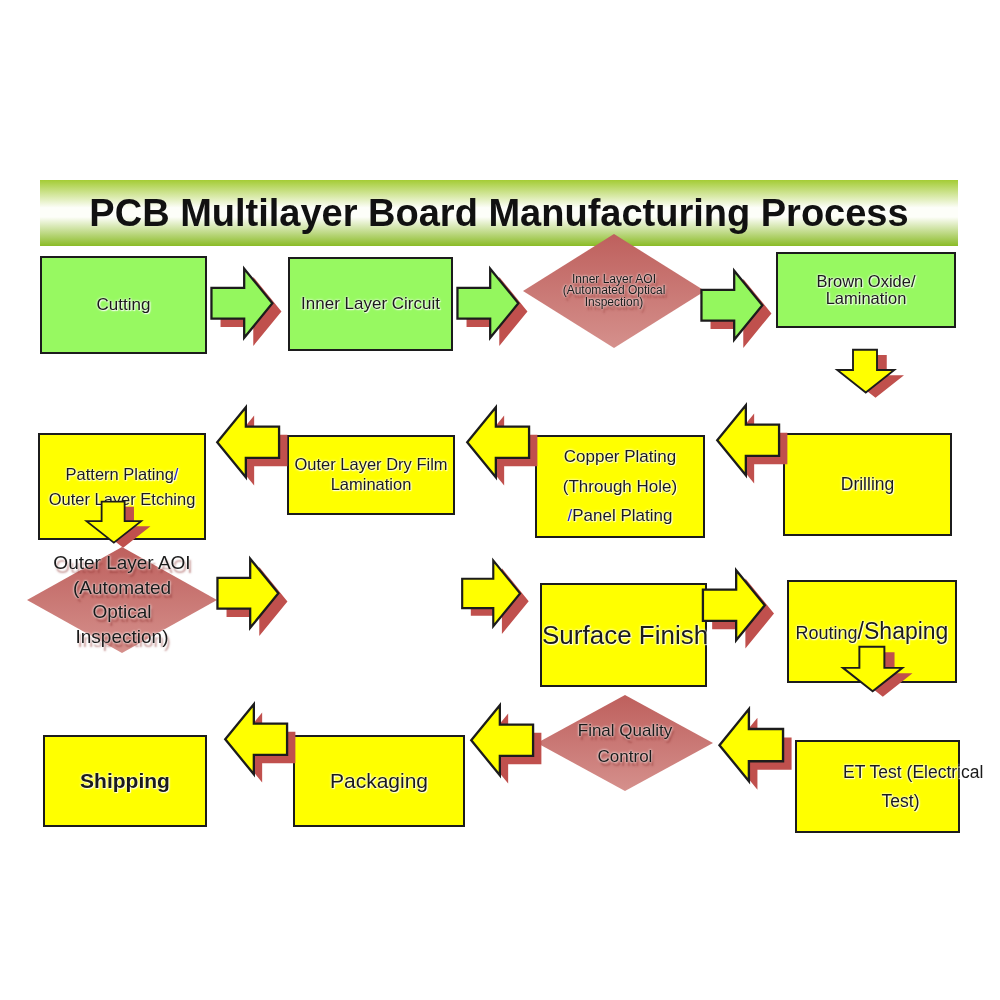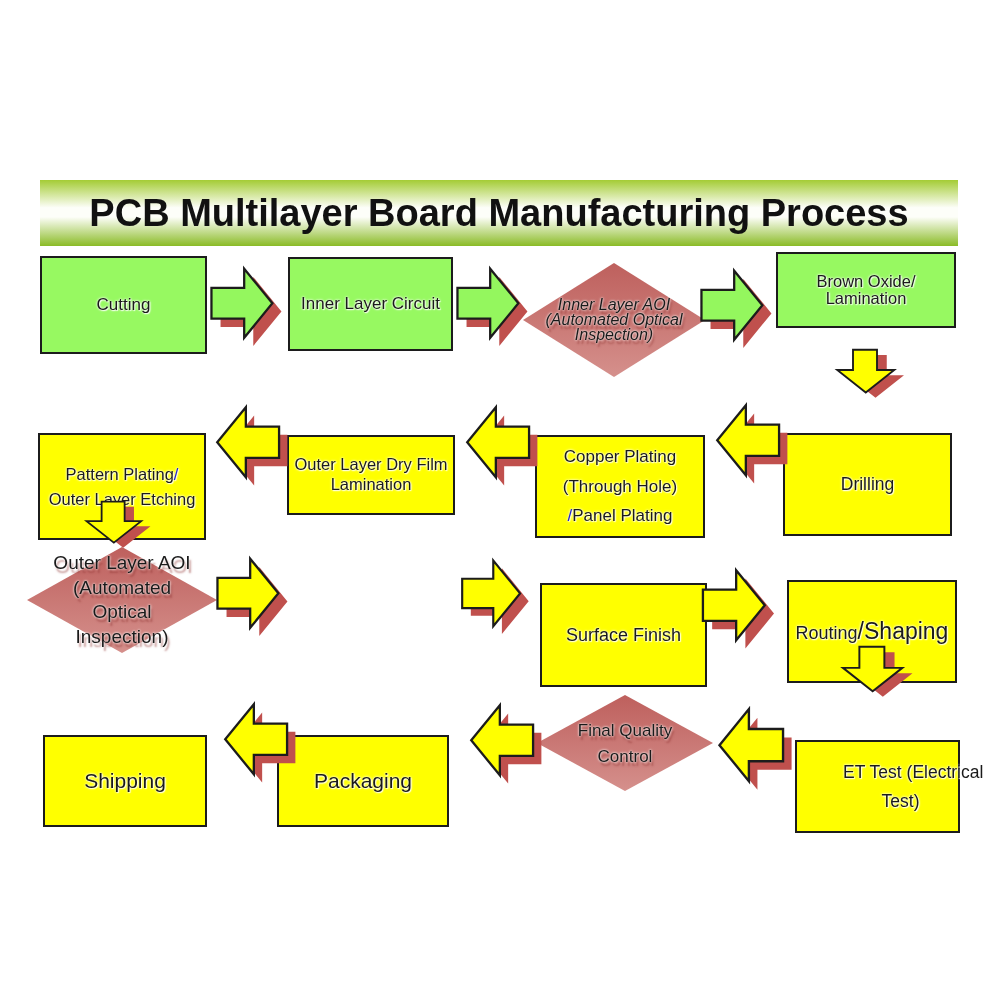--- a/index.html
+++ b/index.html
@@ -66,21 +66,21 @@
     <div class="label">
         <div><span>Inner Layer Circuit</span></div>
       </div>
   </div>
 
   <svg class="arrow" style="left:456px;top:266px" width="72" height="80" viewBox="0 0 78 88">
     <path class="arr-shadow" transform="translate(10,9)" d="M1,24 L37,24 L37,3 L68,41 L37,79 L37,58 L1,58 Z"></path>
     <path class="arr-main green" d="M1,24 L37,24 L37,3 L68,41 L37,79 L37,58 L1,58 Z"></path>
   </svg>
 
-  <div class="node diamond" style="left:523px;top:263px;width:182px;height:114px;font-size:16px;line-height:.95;font-style:italic;">
+  <div class="node diamond" style="left:523px;top:234px;width:182px;height:114px;font-size:12px;line-height:.95;">
     <div class="diamond-shape"></div>
     <div class="label">
         <div><span>Inner Layer AOI</span></div>
         <div><span>(Automated Optical</span></div>
         <div><span>Inspection)</span></div>
       </div>
   </div>
 
   <svg class="arrow" style="left:700px;top:268px" width="72" height="80" viewBox="0 0 78 88">
     <path class="arr-shadow" transform="translate(10,9)" d="M1,24 L37,24 L37,3 L68,41 L37,79 L37,58 L1,58 Z"></path>
@@ -161,21 +161,21 @@
     <path class="arr-shadow" transform="translate(10,9)" d="M1,24 L37,24 L37,3 L68,41 L37,79 L37,58 L1,58 Z"></path>
     <path class="arr-main yellow" d="M1,24 L37,24 L37,3 L68,41 L37,79 L37,58 L1,58 Z"></path>
   </svg>
 
 
   <svg class="arrow" style="left:460px;top:558px" width="70" height="76" viewBox="0 0 78 88">
     <path class="arr-shadow" transform="translate(10,9)" d="M1,24 L37,24 L37,3 L68,41 L37,79 L37,58 L1,58 Z"></path>
     <path class="arr-main yellow" d="M1,24 L37,24 L37,3 L68,41 L37,79 L37,58 L1,58 Z"></path>
   </svg>
 
-  <div class="node box yellow" style="left:540px;top:543px;width:167px;height:104px;font-size:18px;">
+  <div class="node box yellow" style="left:540px;top:543px;width:167px;height:104px;font-size:26px;">
     <div class="label">
         <div><span>Surface Finish</span></div>
       </div>
   </div>
 
   <svg class="arrow" style="left:702px;top:566px" width="72" height="84" viewBox="0 0 78 88">
     <path class="arr-shadow" transform="translate(10,9)" d="M1,24 L37,24 L37,3 L68,41 L37,79 L37,58 L1,58 Z"></path>
     <path class="arr-main yellow" d="M1,24 L37,24 L37,3 L68,41 L37,79 L37,58 L1,58 Z"></path>
   </svg>
 
@@ -208,30 +208,30 @@
         <div><span>Final Quality</span></div>
         <div><span>Control</span></div>
       </div>
   </div>
 
   <svg class="arrow" style="left:462px;top:700px" width="72" height="86" viewBox="0 0 78 88">
     <path class="arr-shadow" transform="translate(9,9)" d="M77,24 L41,24 L41,3 L10,41 L41,79 L41,58 L77,58 Z"></path>
     <path class="arr-main yellow" d="M77,24 L41,24 L41,3 L10,41 L41,79 L41,58 L77,58 Z"></path>
   </svg>
 
-  <div class="node box yellow" style="left:277px;top:695px;width:172px;height:92px;font-size:21px;">
+  <div class="node box yellow" style="left:293px;top:695px;width:172px;height:92px;font-size:21px;">
     <div class="label">
         <div><span>Packaging</span></div>
       </div>
   </div>
 
   <svg class="arrow" style="left:216px;top:700px" width="72" height="84" viewBox="0 0 78 88">
     <path class="arr-shadow" transform="translate(9,9)" d="M77,24 L41,24 L41,3 L10,41 L41,79 L41,58 L77,58 Z"></path>
     <path class="arr-main yellow" d="M77,24 L41,24 L41,3 L10,41 L41,79 L41,58 L77,58 Z"></path>
   </svg>
 
-  <div class="node box yellow" style="left:43px;top:695px;width:164px;height:92px;font-size:21px;">
+  <div class="node box yellow" style="left:43px;top:695px;width:164px;height:92px;font-size:21px;font-weight:bold;">
     <div class="label">
         <div><span>Shipping</span></div>
       </div>
   </div>
 
 </div>
 
 </body></html>

